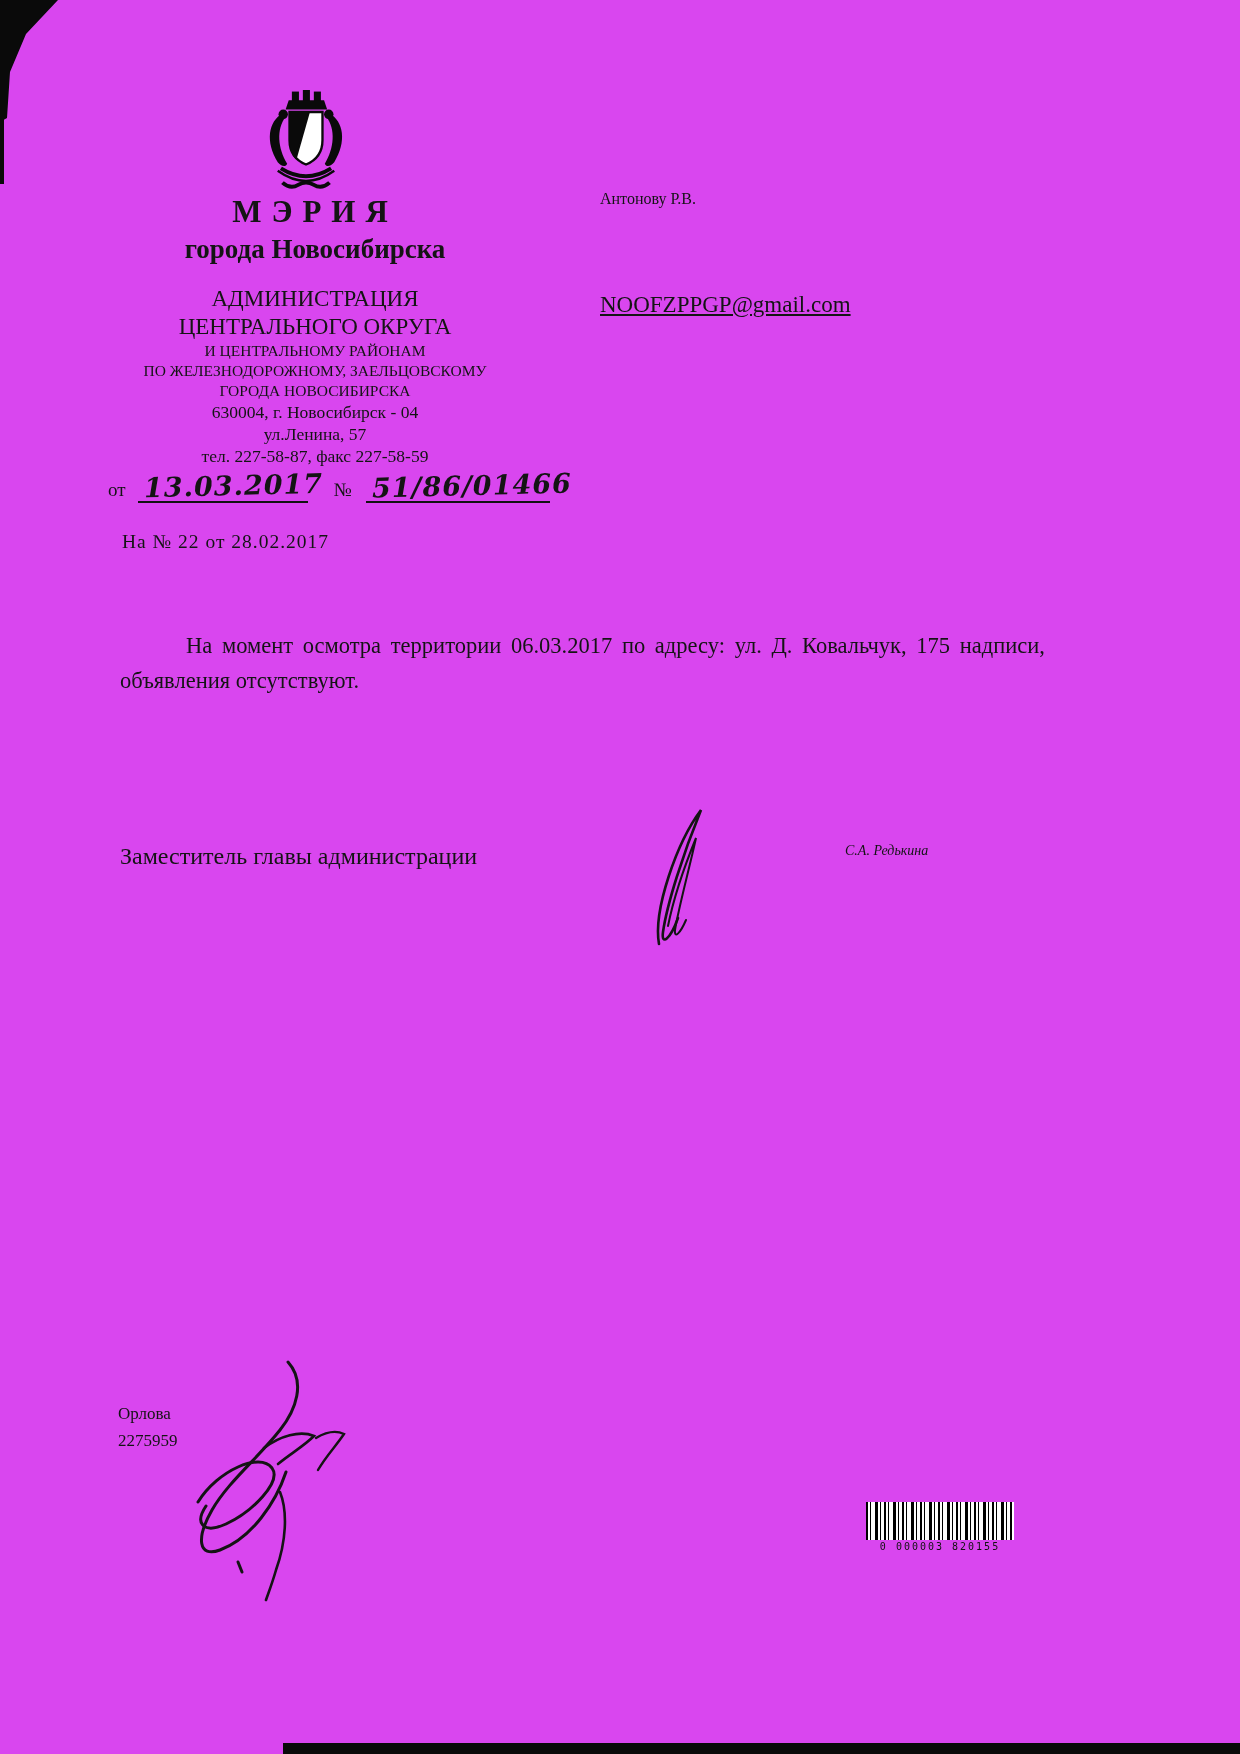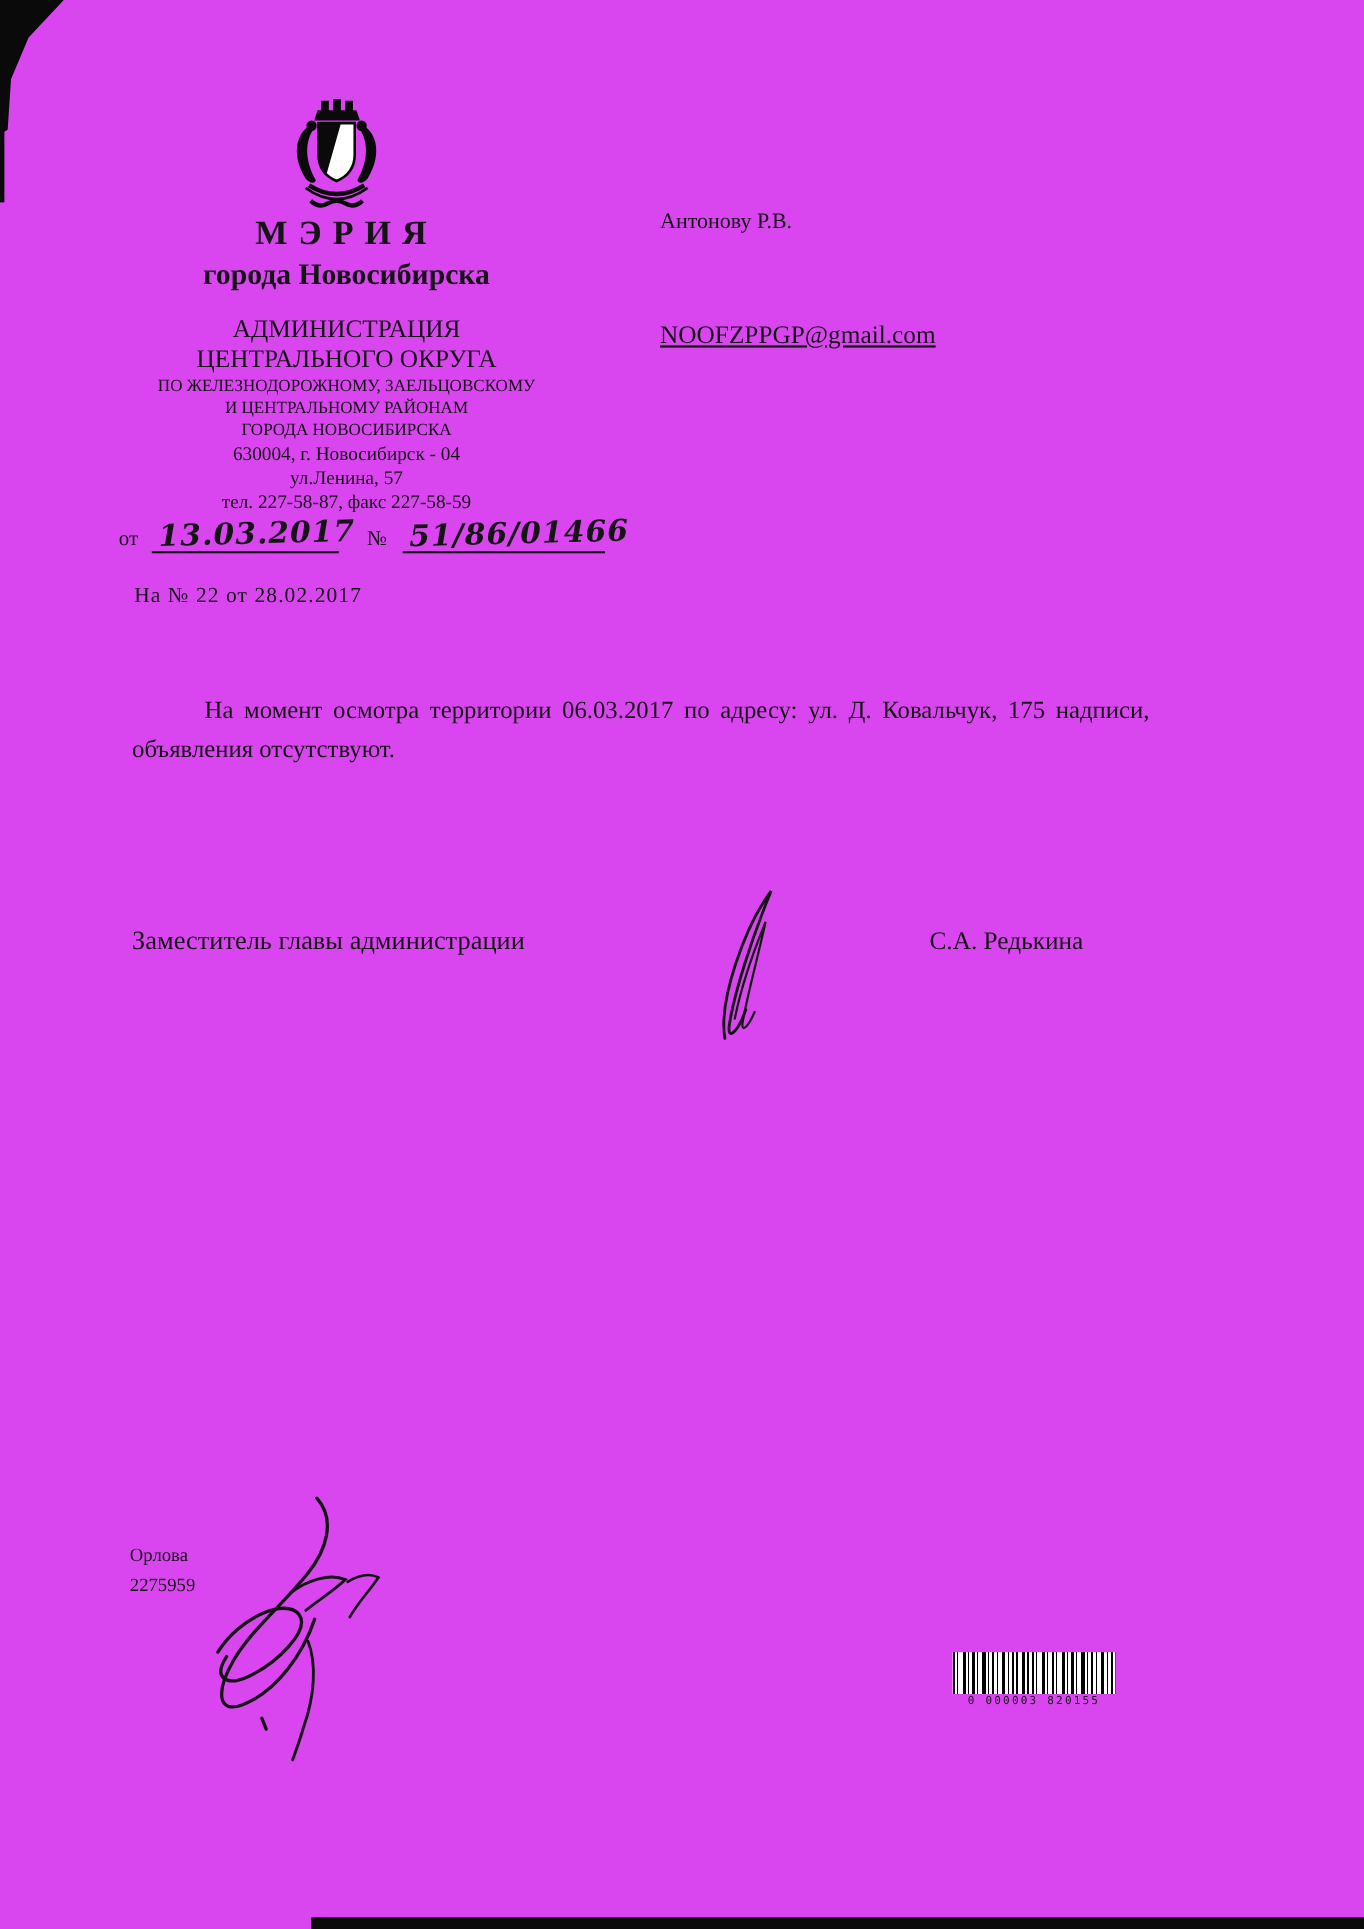--- a/index.html
+++ b/index.html
@@ -38,31 +38,31 @@
     font-family:"DejaVu Serif",serif;font-style:italic;font-weight:bold;
     font-size:27px;letter-spacing:1px;display:inline-block;transform:rotate(-1.5deg);
     white-space:nowrap;
   }
   .slot-date{width:158px;margin-left:12px;}
   .slot-num{width:172px;margin-left:14px;}
   .num-label{margin-left:26px;}
   .reply-line{position:absolute;left:122px;top:531px;font-size:19.5px;letter-spacing:1px;}
 
   
-  .recipient-name{position:absolute;left:600px;top:190px;font-size:20px;}
+  .recipient-name{position:absolute;left:600px;top:190px;font-size:16px;}
   .recipient-email{position:absolute;left:600px;top:252px;font-size:23px;text-decoration:underline;margin-top:40px;}
 
   
   .body-text{position:absolute;left:120px;top:628px;width:925px;font-size:22.5px;line-height:35px;text-align:justify;}
   .body-text p{margin:0;text-indent:66px;}
 
   
   .sig-position{position:absolute;left:120px;top:843px;font-size:24px;}
   .sig1{position:absolute;left:632px;top:808px;width:110px;height:140px;}
-  .sig-name{position:absolute;left:845px;top:843px;font-size:23px;}
+  .sig-name{position:absolute;left:845px;top:843px;font-size:14px;font-style:italic;}
 
   
   .executor{position:absolute;left:118px;top:1400px;font-size:17px;line-height:27px;}
   .sig2{position:absolute;left:168px;top:1352px;width:190px;height:250px;}
 
   
   .barcode{position:absolute;left:866px;top:1502px;width:148px;}
   .barcode .bars{
     height:38px;
     background:repeating-linear-gradient(90deg,
@@ -110,22 +110,22 @@
     </svg>
   </div>
 
   <div class="letterhead">
     <div class="org1">МЭРИЯ</div>
     <div class="org2">города Новосибирска</div>
     <div class="dept-wrap">
       <div class="dept">АДМИНИСТРАЦИЯ</div>
       <div class="dept">ЦЕНТРАЛЬНОГО ОКРУГА</div>
     </div>
+    <div class="district">И ЦЕНТРАЛЬНОМУ РАЙОНАМ</div>
     <div class="district">ПО ЖЕЛЕЗНОДОРОЖНОМУ, ЗАЕЛЬЦОВСКОМУ</div>
-    <div class="district">И ЦЕНТРАЛЬНОМУ РАЙОНАМ</div>
     <div class="district">ГОРОДА НОВОСИБИРСКА</div>
     <div class="addr">630004, г. Новосибирск - 04</div>
     <div class="addr">ул.Ленина, 57</div>
     <div class="addr">тел. 227-58-87, факс 227-58-59</div>
   </div>
 
   <div class="ref-line">
     <span class="ref-label">от</span>
     <span class="hand-slot slot-date">
       <span class="hand">13.03.2017</span>

